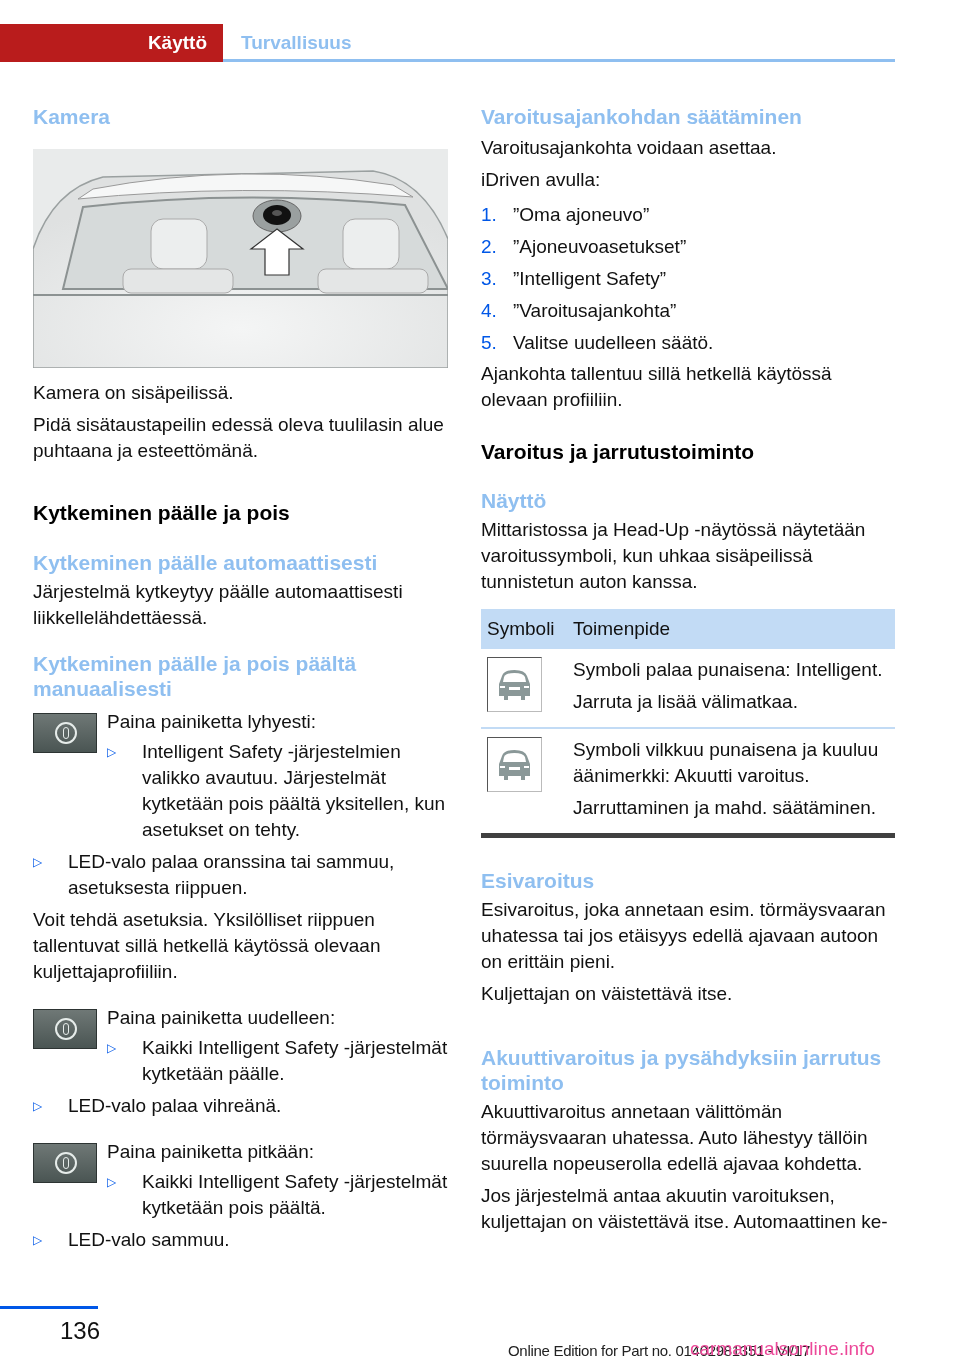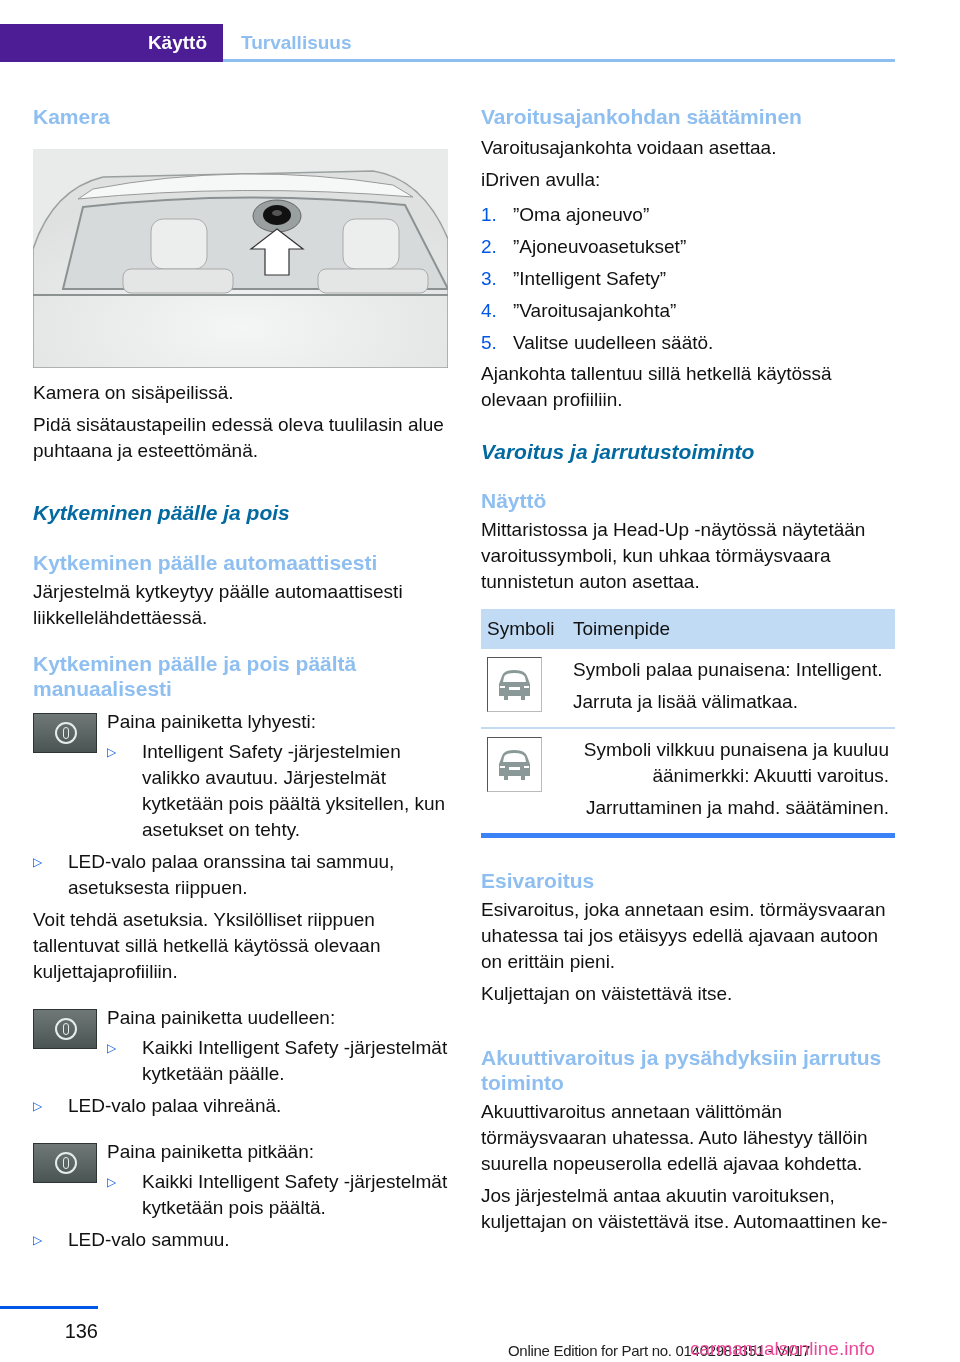--- a/index.html
+++ b/index.html
@@ -1,53 +1,53 @@
 <!DOCTYPE html>
 <html><head>
 <meta charset="utf-8">
 <style>
   * { box-sizing: border-box; margin: 0; padding: 0; }
   html, body { width: 960px; height: 1362px; background: #ffffff; overflow: hidden; }
   body { position: relative; font-family: "Liberation Sans", sans-serif; color: #111; font-size: 19px; line-height: 26px; }
 
   
   .tabbar { position: absolute; top: 24px; left: 0; width: 895px; height: 38px; border-bottom: 3px solid #8fbff0; }
-  .tab-active { position: absolute; left: 0; top: 0; width: 223px; height: 38px; background: #4c1d95; color: #fff; font-weight: bold; font-size: 19px; text-align: right; padding-right: 16px; line-height: 38px; }
+  .tab-active { position: absolute; left: 0; top: 0; width: 223px; height: 38px; background: #b91c1c; color: #fff; font-weight: bold; font-size: 19px; text-align: right; padding-right: 16px; line-height: 38px; }
   .tab-inactive { position: absolute; left: 241px; top: 0; height: 38px; color: #8fbff0; font-weight: bold; font-size: 19px; line-height: 38px; }
 
   .col { position: absolute; top: 100px; }
   .col-left { left: 33px; width: 415px; }
   .col-right { left: 481px; width: 414px; }
 
   .h-light { color: #8fbff0; font-weight: bold; font-size: 21px; line-height: 25px; }
-  .h-strong { color: #0369a1; font-weight: bold; font-size: 21px; line-height: 25px; font-style: italic; }
+  .h-strong { color: #000000; font-weight: bold; font-size: 21px; line-height: 25px; }
   p { margin: 0; }
 
   .figure { width: 415px; height: 219px; background: #e8eaea; position: relative; overflow: hidden; margin-top: 20px; }
 
   .btn-row { position: relative; padding-left: 74px; }
   .hw-button { position: absolute; left: 0; top: 4px; width: 64px; height: 40px; background: linear-gradient(#6f7876, #4a5553); border: 1px solid #2d3433; }
   .hw-button .ring { position: absolute; left: 21px; top: 8px; width: 22px; height: 22px; border: 2px solid #e6ecea; border-radius: 50%; }
   .hw-button .car { position: absolute; left: 29px; top: 13px; width: 6px; height: 12px; border: 1.5px solid #e6ecea; border-radius: 3px; }
 
   .bullet { position: relative; padding-left: 35px; }
   .bullet .tri { position: absolute; left: 0; top: 0; color: #0057e7; font-size: 12px; }
 
   .numlist .item { position: relative; padding-left: 32px; height: 32px; line-height: 32px; }
   .numlist .num { position: absolute; left: 0; top: 0; color: #0057e7; }
 
   table.sym { width: 414px; border-collapse: collapse; margin-top: 14px; }
   table.sym th { background: #c2dbf5; font-weight: normal; text-align: left; height: 40px; padding: 0 6px; font-size: 19px; }
   table.sym td { vertical-align: top; padding: 8px 6px 12px 6px; }
   table.sym tr.row td { border-bottom: 2px solid #c2dbf5; }
-  table.sym tr.row.last td { border-bottom: 5px solid #3b82f6; text-align: right; }
+  table.sym tr.row.last td { border-bottom: 5px solid #404040; }
   .sym-box { width: 55px; height: 55px; border: 1px solid #555; border-right-color: #bbb; border-bottom-color: #bbb; position: relative; background: #fff; }
 
   .footer-line { position: absolute; left: 0; top: 1306px; width: 98px; height: 3px; background: #0057e7; }
-  .page-num { position: absolute; left: 60px; top: 1318px; width: 38px; text-align: right; font-size: 20px; color: #111; }
+  .page-num { position: absolute; left: 60px; top: 1318px; width: 38px; text-align: right; font-size: 24px; color: #111; }
   .edition { position: absolute; left: 508px; top: 1338px; font-size: 15px; color: #222; letter-spacing: -0.3px; }
   .watermark { position: absolute; left: 690px; top: 1336px; font-size: 19px; color: #ec4899; }
 </style>
 </head>
 <body>
 
 <div class="tabbar">
   <div class="tab-active">Käyttö</div>
   <div class="tab-inactive">Turvallisuus</div>
 </div>
@@ -146,21 +146,21 @@
     <div class="item"><span class="num">1.</span><span>”Oma ajoneuvo”</span></div>
     <div class="item"><span class="num">2.</span><span>”Ajoneuvoasetukset”</span></div>
     <div class="item"><span class="num">3.</span><span>”Intelligent Safety”</span></div>
     <div class="item"><span class="num">4.</span><span>”Varoitusajankohta”</span></div>
     <div class="item"><span class="num">5.</span><span>Valitse uudelleen säätö.</span></div>
   </div>
   <p style="margin-top:2px">Ajankohta tallentuu sillä hetkellä käytössä olevaan profiiliin.</p>
 
   <div class="h-strong" style="margin-top:26px">Varoitus ja jarrutustoiminto</div>
   <div class="h-light" style="margin-top:24px">Näyttö</div>
-  <p style="margin-top:4px">Mittaristossa ja Head-Up -näytössä näytetään varoitussymboli, kun uhkaa törmäysvaara tunnistetun auton asettaa.</p>
+  <p style="margin-top:4px">Mittaristossa ja Head-Up -näytössä näytetään varoitussymboli, kun uhkaa sisäpeilissä tunnistetun auton kanssa.</p>
 
   <table class="sym">
     <thead>
       <tr>
         <th style="width:86px">Symboli</th>
         <th>Toimenpide</th>
       </tr>
     </thead>
     <tbody>
       <tr class="row">

